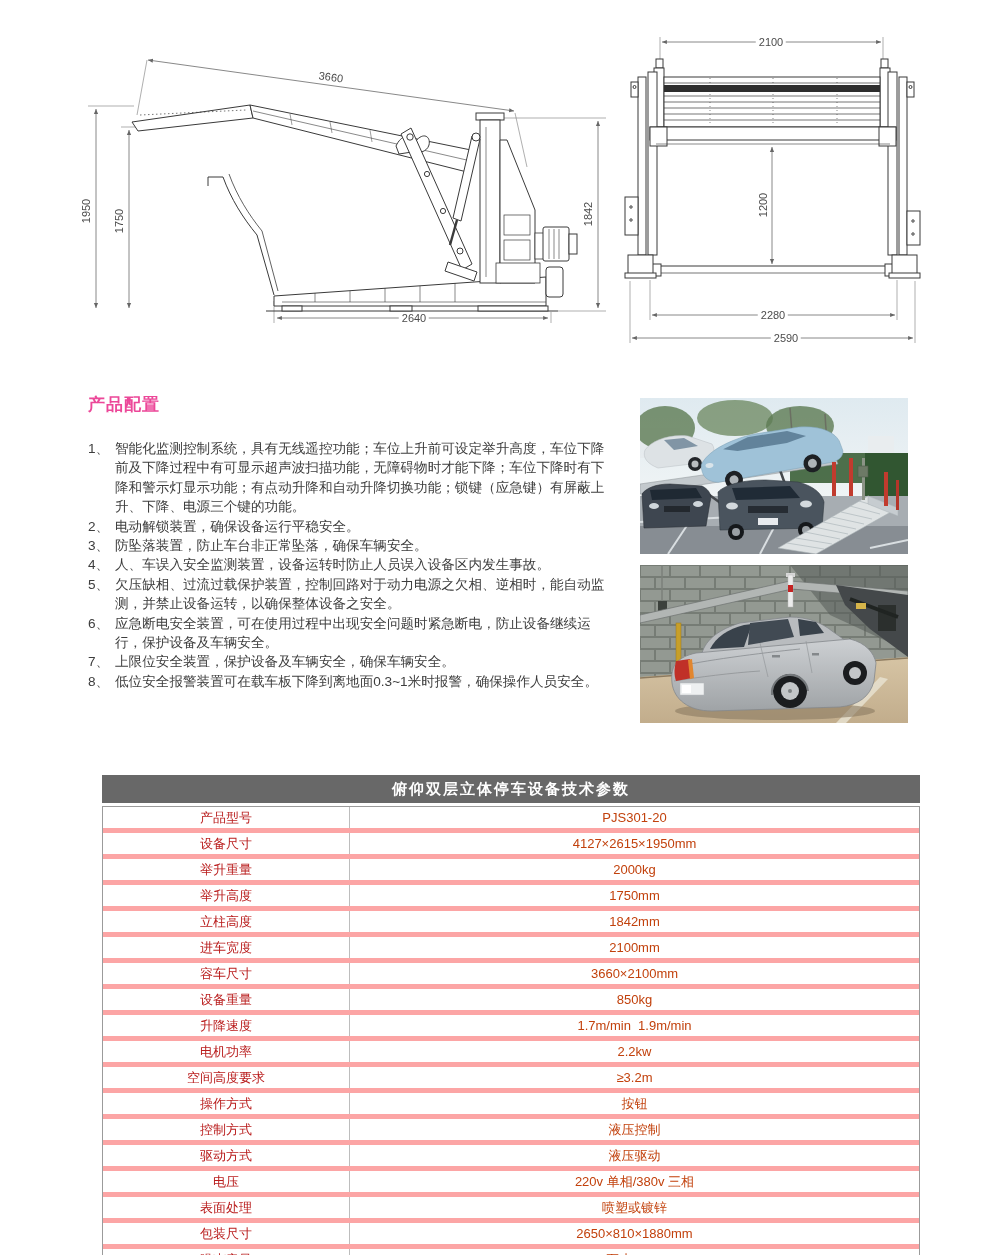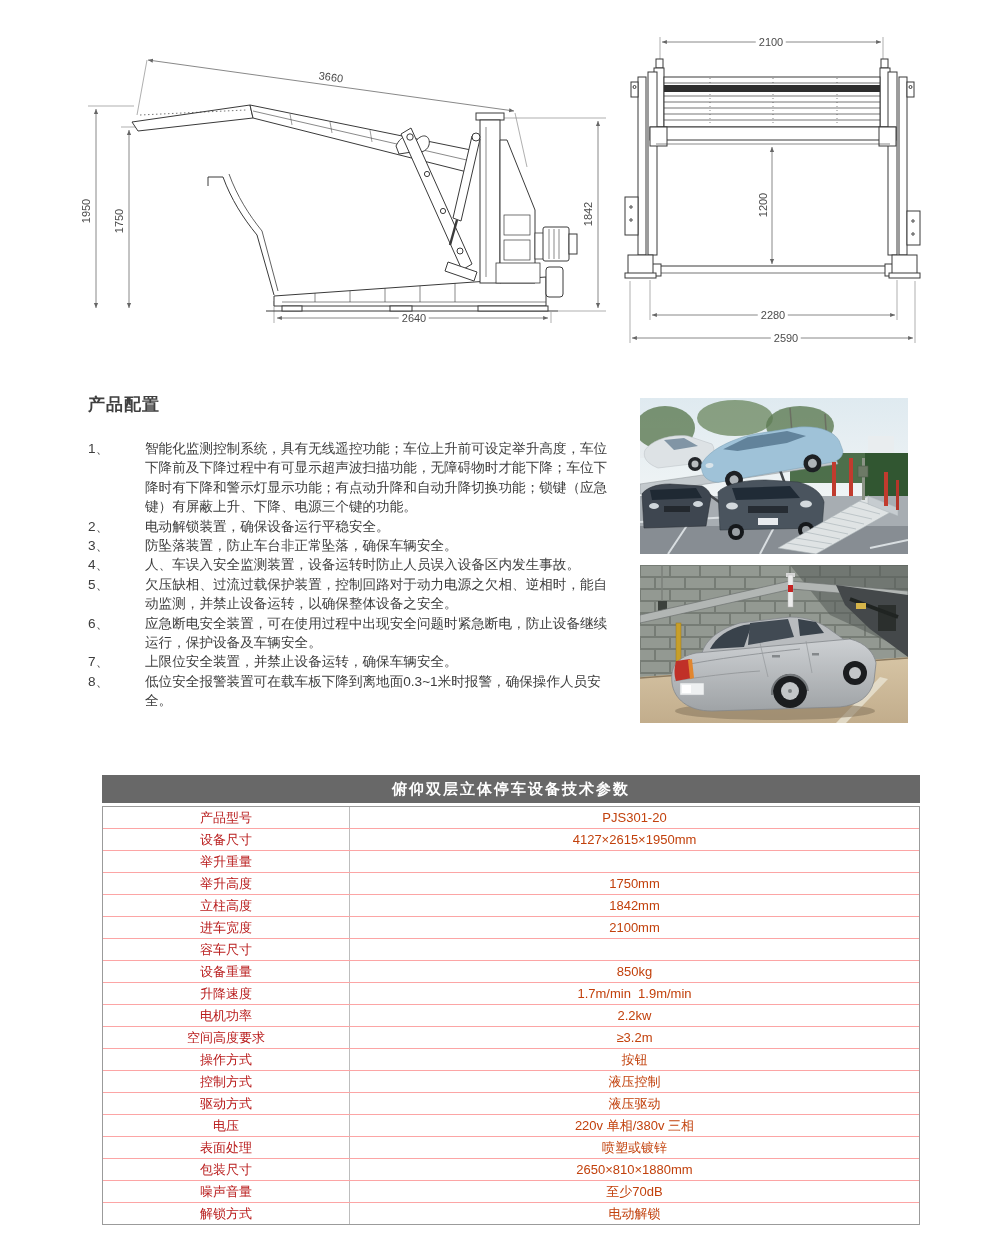--- a/index.html
+++ b/index.html
@@ -9,36 +9,36 @@
   }
   .drawing{position:absolute;}
   .drawing svg{display:block;}
   .dim{
     position:absolute;font-size:11px;color:#4c4c4c;background:#fff;padding:0 3px;
     white-space:nowrap;transform:translate(-50%,-50%) rotate(var(--r,0deg));
     line-height:12px;
   }
   .features{position:absolute;left:88px;top:393px;width:527px;}
   .features h2{
-    font-size:17px;font-weight:600;color:#404040;margin:0 0 23px 0;letter-spacing:1px;
+    font-size:17px;font-weight:600;color:#ec4899;margin:0 0 23px 0;letter-spacing:1px;
   }
   .features ol{list-style:none;margin:0;padding:0;font-size:13.6px;line-height:19.4px;color:#3d3d3d;}
   .features li{display:flex;}
   .features .num{flex:0 0 27px;}
-  .features .txt{flex:1;margin-left:30px;}
+  .features .txt{flex:1;}
   figure.photo{position:absolute;margin:0;padding:0;}
   figure.photo svg{display:block;}
   .spec{position:absolute;left:102px;top:775px;width:818px;}
   .spec-title{
     height:28px;background:#686868;color:#ffffff;display:flex;align-items:center;
     justify-content:center;font-size:15px;font-weight:bold;letter-spacing:2px;margin-bottom:3px;
   }
   .spec-rows{border:1px solid #9b9b9b;}
   .trow{display:flex;height:21px;}
-  .trow + .trow{border-top:1px solid #fca5a5;}
+  .trow + .trow{border-top:5px solid #fca5a5;}
   .tlabel{
     flex:0 0 246px;border-right:1px solid #bdbdbd;display:flex;align-items:center;
     justify-content:center;font-size:13px;color:#b91c1c;
   }
   .tvalue{
     flex:1;display:flex;align-items:center;justify-content:center;font-size:13px;
     color:#c2410c;white-space:pre;
   }
 </style>
 </head>
@@ -230,21 +230,21 @@
       <li>
         <span class="num">5、</span>
         <span class="txt">欠压缺相、过流过载保护装置，控制回路对于动力电源之欠相、逆相时，能自动监测，并禁止设备运转，以确保整体设备之安全。</span>
       </li>
       <li>
         <span class="num">6、</span>
         <span class="txt">应急断电安全装置，可在使用过程中出现安全问题时紧急断电，防止设备继续运行，保护设备及车辆安全。</span>
       </li>
       <li>
         <span class="num">7、</span>
-        <span class="txt">上限位安全装置，并禁止设备运转，确保车辆安全。</span>
+        <span class="txt">上限位安全装置，保护设备及车辆安全，确保车辆安全。</span>
       </li>
       <li>
         <span class="num">8、</span>
         <span class="txt">低位安全报警装置可在载车板下降到离地面0.3~1米时报警，确保操作人员安全。</span>
       </li>
     </ol>
 </section>
 
 <figure class="photo" style="left:640px;top:398px">
   <svg width="268" height="156" viewBox="0 0 268 156">
@@ -396,35 +396,37 @@
       <div class="trow">
         <div class="tlabel">产品型号</div>
         <div class="tvalue">PJS301-20</div>
       </div>
       <div class="trow">
         <div class="tlabel">设备尺寸</div>
         <div class="tvalue">4127×2615×1950mm</div>
       </div>
       <div class="trow">
         <div class="tlabel">举升重量</div>
+        <div class="tvalue">2000kg</div>
       </div>
       <div class="trow">
         <div class="tlabel">举升高度</div>
         <div class="tvalue">1750mm</div>
       </div>
       <div class="trow">
         <div class="tlabel">立柱高度</div>
         <div class="tvalue">1842mm</div>
       </div>
       <div class="trow">
         <div class="tlabel">进车宽度</div>
         <div class="tvalue">2100mm</div>
       </div>
       <div class="trow">
         <div class="tlabel">容车尺寸</div>
+        <div class="tvalue">3660×2100mm</div>
       </div>
       <div class="trow">
         <div class="tlabel">设备重量</div>
         <div class="tvalue">850kg</div>
       </div>
       <div class="trow">
         <div class="tlabel">升降速度</div>
         <div class="tvalue">1.7m/min  1.9m/min</div>
       </div>
       <div class="trow">

